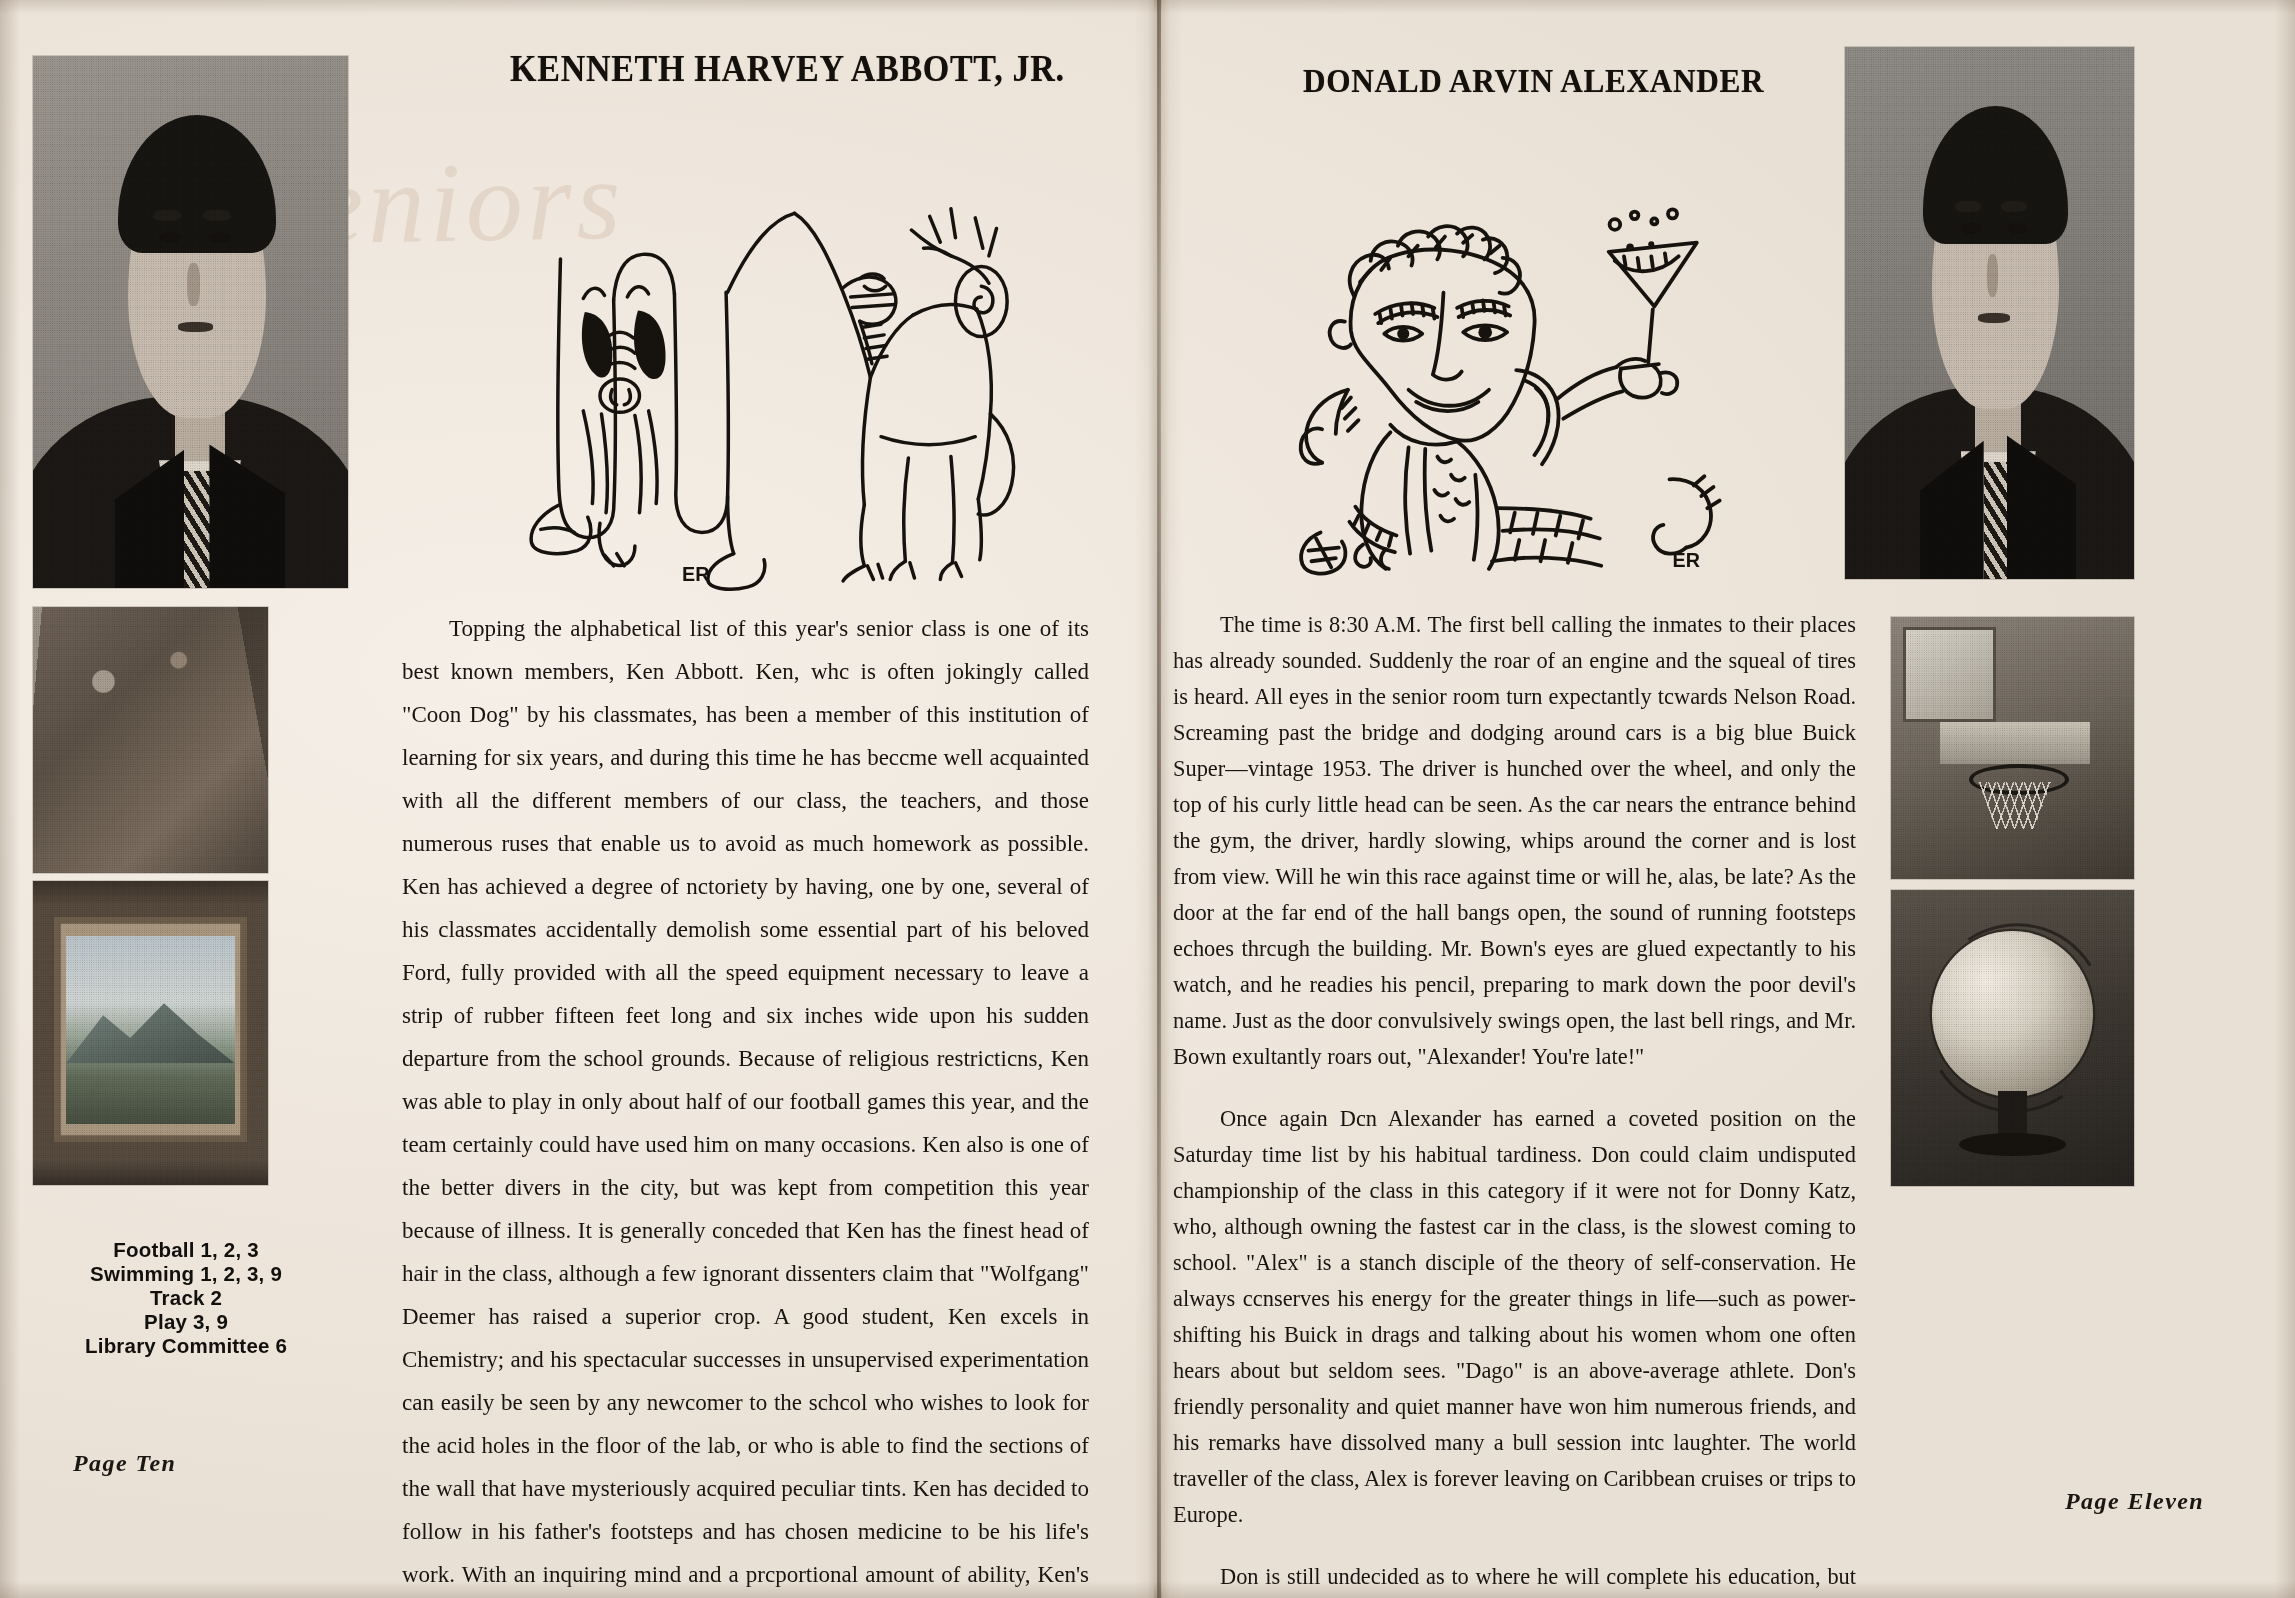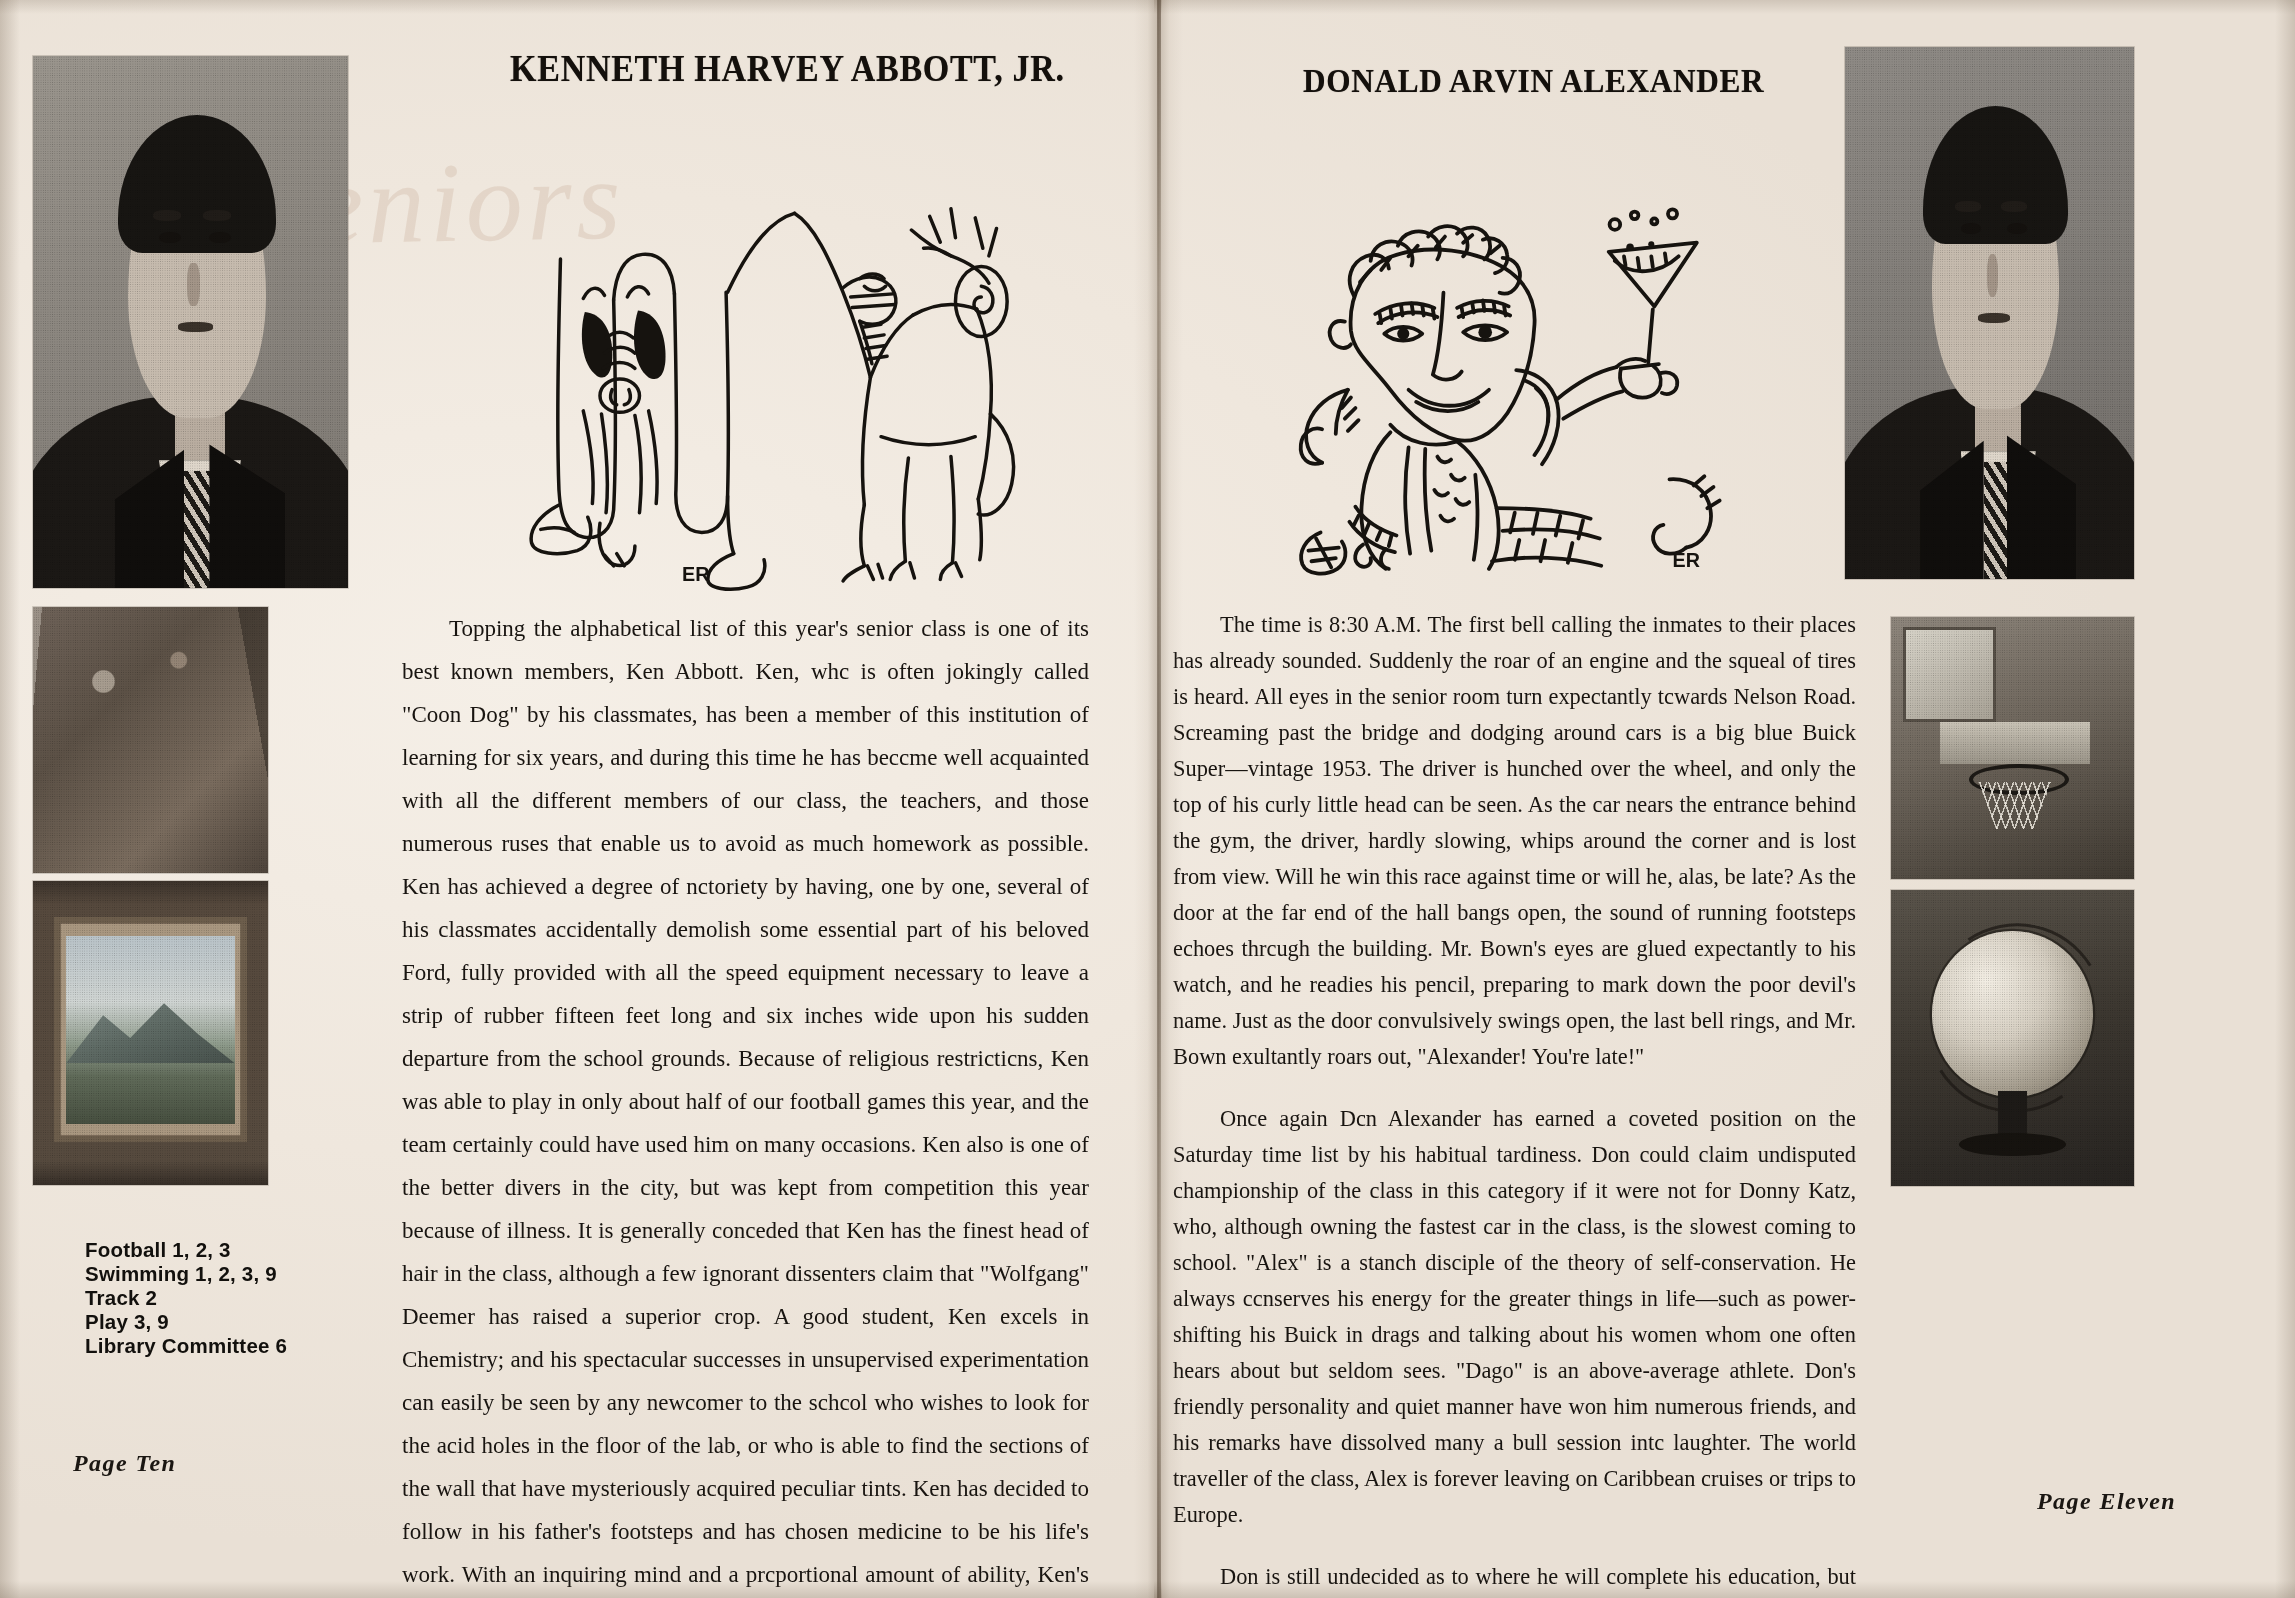--- a/index.html
+++ b/index.html
@@ -154,21 +154,21 @@
   #body-right{left:1173px;top:607px;width:683px;font-size:22.4px;line-height:36px;}
   .column p{margin:0 0 23px 0;text-indent:47px;}
   #body-left p{margin-bottom:0;}
   #body-right p{margin-bottom:26px;}
 
   
   #activities{position:absolute;left:85px;top:1238px;
     font-family:"Liberation Sans", sans-serif;
     font-weight:bold;font-size:20.5px;line-height:24px;color:#12100d;
     letter-spacing:.01em;}
-  #activities div{white-space:nowrap;}
+  #activities div{white-space:nowrap;text-align:center;}
 
   
   .pagenum{position:absolute;font-family:"Liberation Serif",serif;font-style:italic;
     font-weight:bold;font-size:24px;color:#1a1612;letter-spacing:.06em;}
   #page-num-left{left:73px;top:1450px;}
   #page-num-right{left:2037px;top:1488px;}
 
   
   .edge-l{position:absolute;left:0;top:0;bottom:0;width:20px;pointer-events:none;
     background:linear-gradient(90deg,rgba(120,104,86,.30),rgba(120,104,86,0));}
@@ -500,21 +500,21 @@
       <div class="base"></div>
       <div class="halftone"></div>
     </div>
 
     <div class="column" id="body-right" style="left:19px;">
       <p>The time is 8:30 A.M. The first bell calling the inmates to their places has already sounded. Suddenly the roar of an engine and the squeal of tires is heard. All eyes in the senior room turn expectantly tcwards Nelson Road. Screaming past the bridge and dodging around cars is a big blue Buick Super—vintage 1953. The driver is hunched over the wheel, and only the top of his curly little head can be seen. As the car nears the entrance behind the gym, the driver, hardly slowing, whips around the corner and is lost from view. Will he win this race against time or will he, alas, be late? As the door at the far end of the hall bangs open, the sound of running footsteps echoes thrcugh the building. Mr. Bown's eyes are glued expectantly to his watch, and he readies his pencil, preparing to mark down the poor devil's name. Just as the door convulsively swings open, the last bell rings, and Mr. Bown exultantly roars out, "Alexander! You're late!"</p>
       <p>Once again Dcn Alexander has earned a coveted position on the Saturday time list by his habitual tardiness. Don could claim undisputed championship of the class in this category if it were not for Donny Katz, who, although owning the fastest car in the class, is the slowest coming to school. "Alex" is a stanch disciple of the theory of self-conservation. He always ccnserves his energy for the greater things in life—such as power-shifting his Buick in drags and talking about his women whom one often hears about but seldom sees. "Dago" is an above-average athlete. Don's friendly personality and quiet manner have won him numerous friends, and his remarks have dissolved many a bull session intc laughter. The world traveller of the class, Alex is forever leaving on Caribbean cruises or trips to Europe.</p>
       <p>Don is still undecided as to where he will complete his education, but we are sure that he will be a success in whatever profession he chooses.</p>
     </div>
 
-    <div class="pagenum" id="page-num-right" style="left:883px;font-style:italic;">Page Eleven</div>
+    <div class="pagenum" id="page-num-right" style="left:911px;font-style:italic;">Page Eleven</div>
 
     <div class="edge-r"></div>
     <div class="edge-t"></div>
     <div class="edge-b"></div>
   </div>
 
   <div class="gutter"></div>
   <div class="gutter-crease"></div>
 
 </div>

